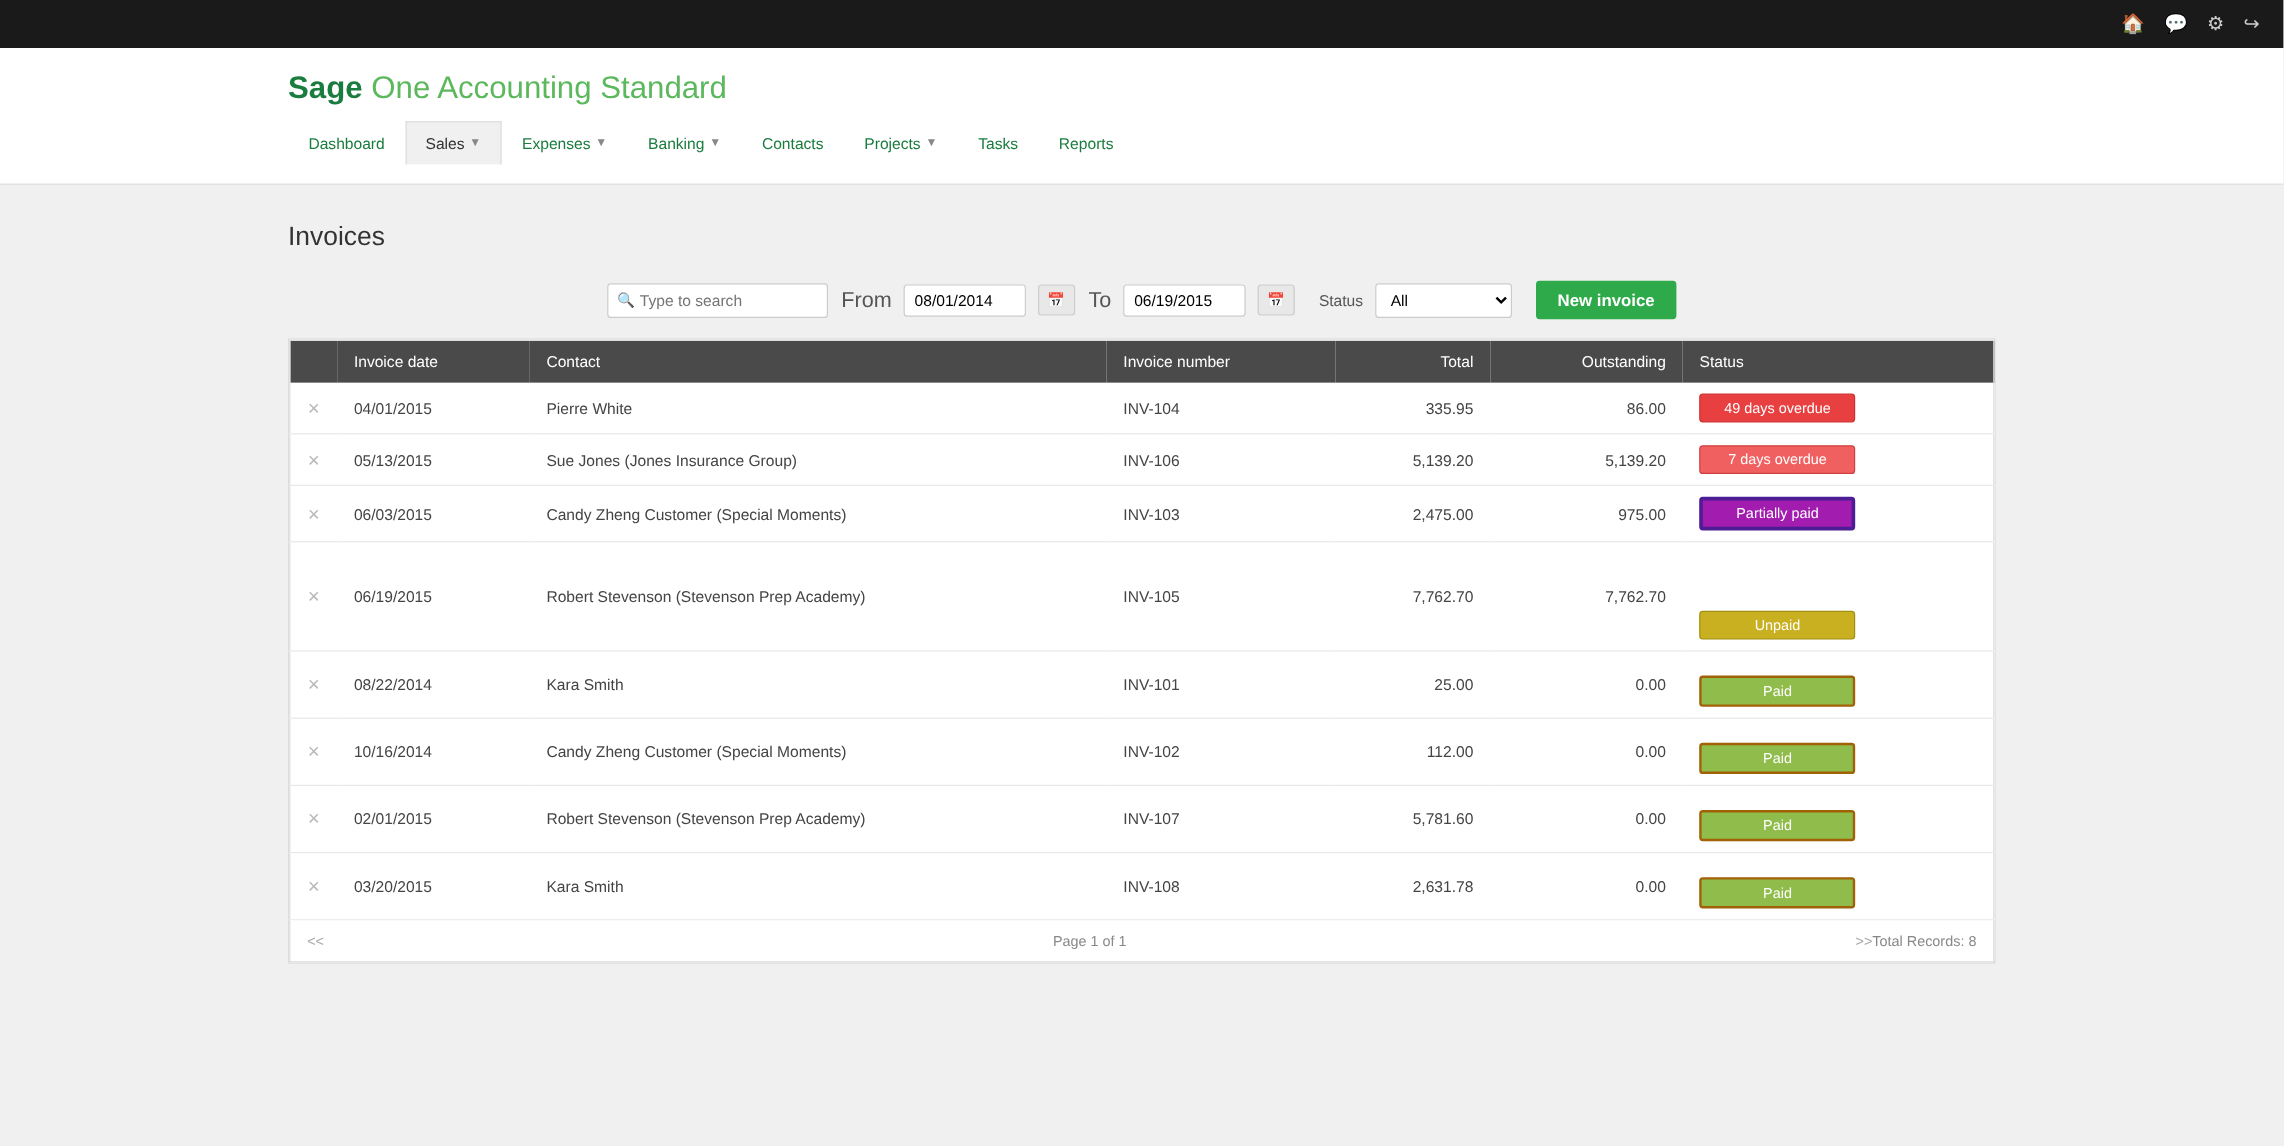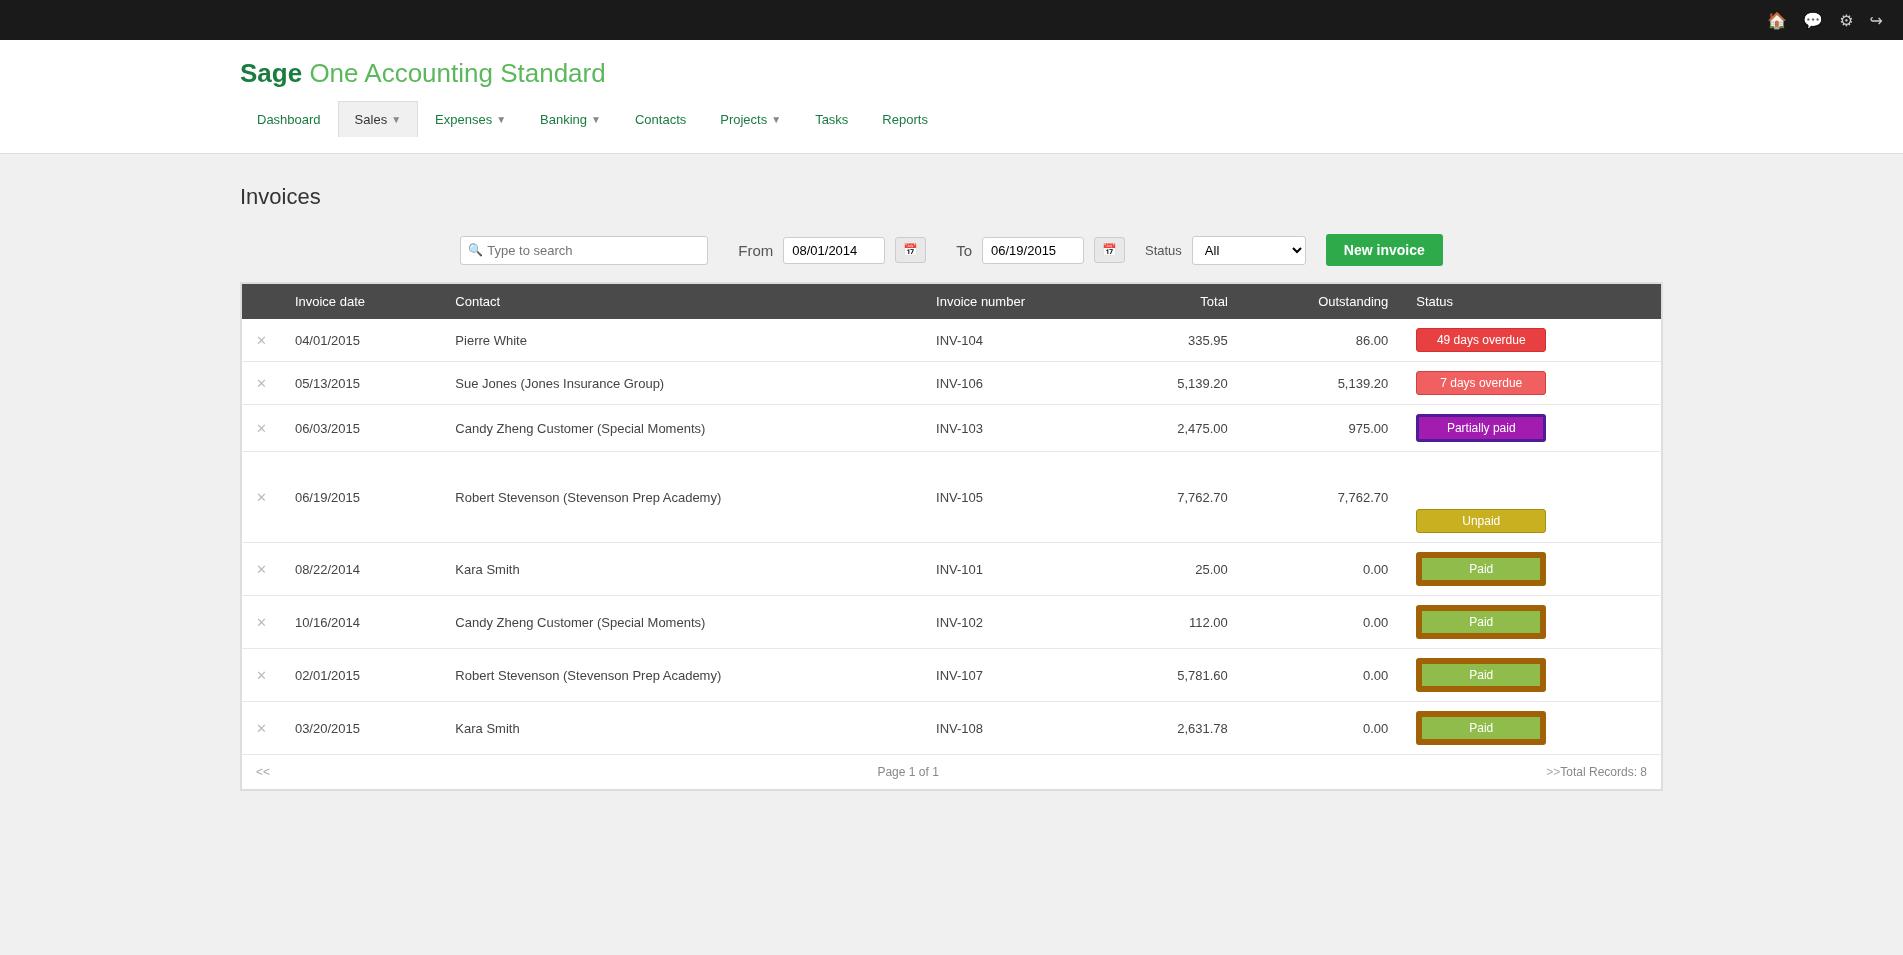--- a/index.html
+++ b/index.html
@@ -96,28 +96,28 @@
       top: 50%;
       transform: translateY(-50%);
       color: #aaa;
       font-size: 12px;
     }
     .search-input {
       border: 1px solid #ccc;
       border-radius: 3px;
       padding: 6px 8px 6px 26px;
       font-size: 13px;
-      width: 248px;
+      width: 184px;
       outline: none;
       color: #999;
     }
     .filter-label {
-      font-size: 15px;
+      font-size: 18px;
       color: #555;
-      margin-left: 20px;
+      margin-left: 1px;
     }
     .date-input {
       border: 1px solid #ccc;
       border-radius: 3px;
       padding: 5px 8px;
       font-size: 13px;
       width: 102px;
     }
     .calendar-btn {
       background: #e8e8e8;
@@ -203,21 +203,21 @@
       font-size: 12px;
       font-weight: 500;
       text-align: center;
       min-width: 130px;
       color: #fff;
     }
     .badge-overdue-49 { background: #e84040; border: 1px solid #d03030; }
     .badge-overdue-7 { background: #f06060; border: 1px solid #d04040; }
     .badge-partial { background: #a21caf; border: 3px solid #4c1d95; }
     .badge-unpaid { background: #c8b020; border: 1px solid #a09010; margin-top: 48px; }
-    .badge-paid { background: #8fbc4a; border: 6px solid #a16207; color: #fff; }
+    .badge-paid { background: #8fbc4a; border: 2px solid #a16207; color: #fff; margin-top: 11px; }
 
     
     .pagination-bar {
       background: #fff;
       border: 1px solid #ddd;
       border-top: none;
       padding: 10px 14px;
       display: flex;
       align-items: center;
       justify-content: space-between;

